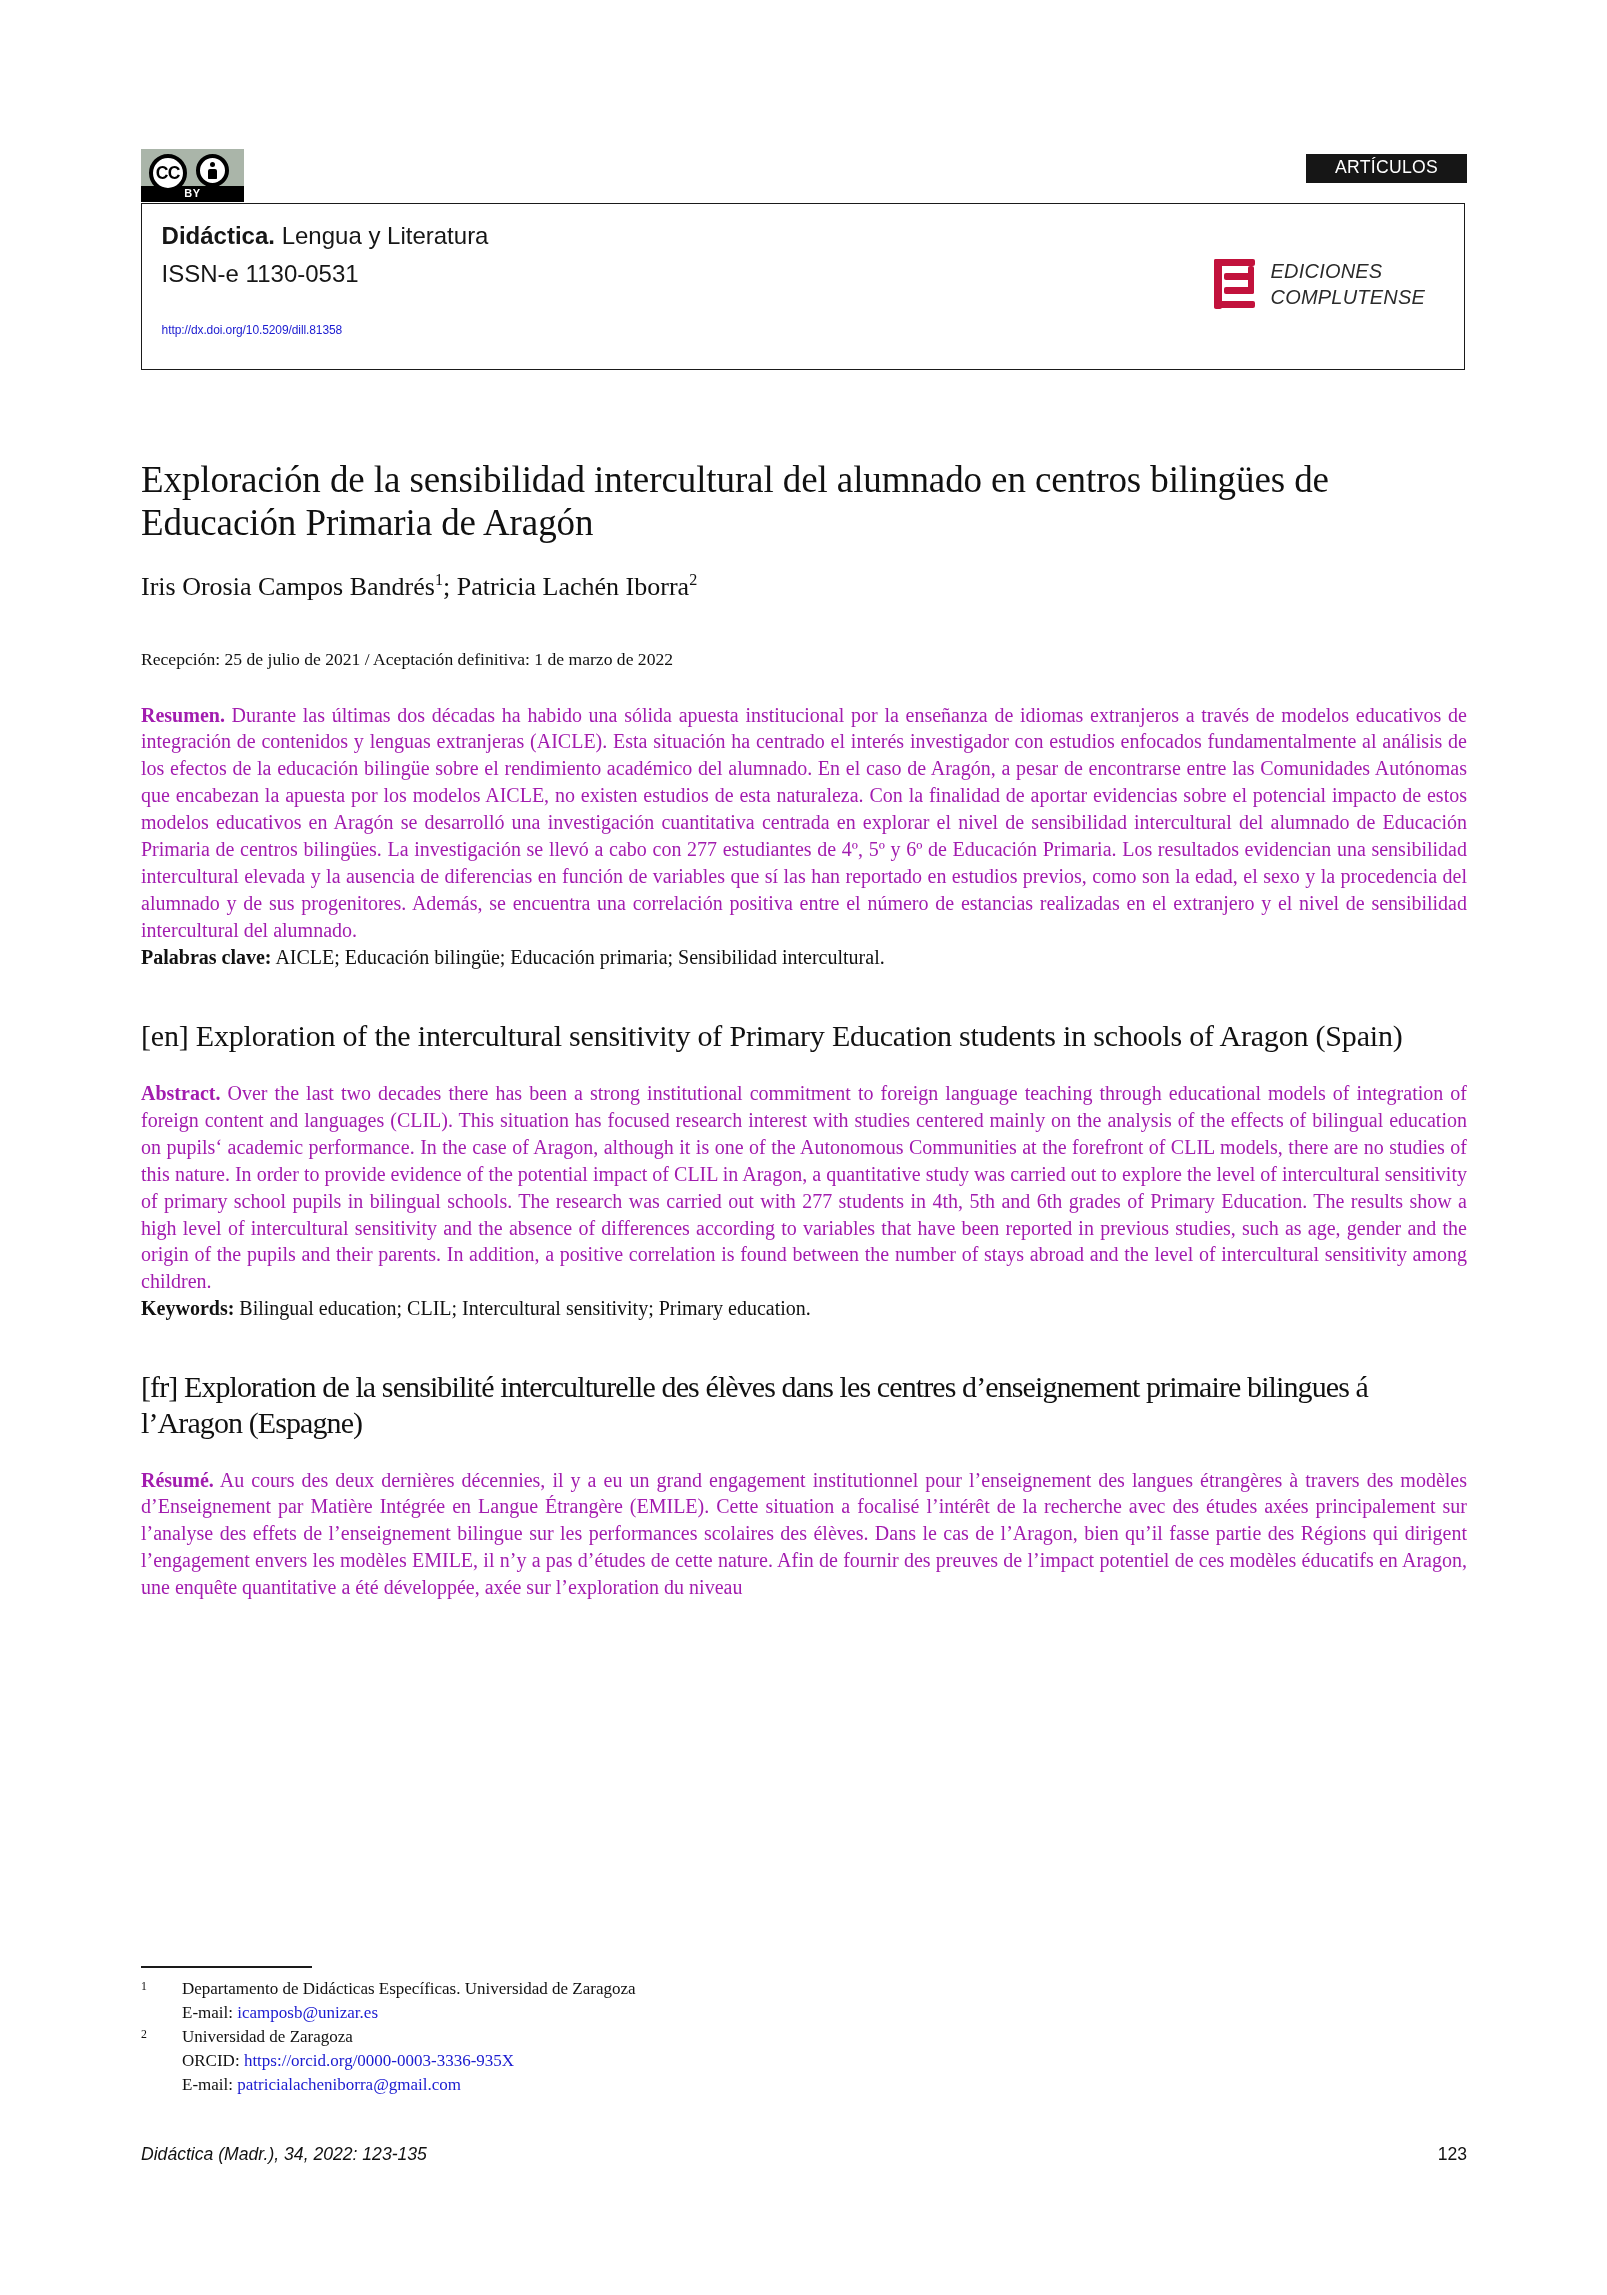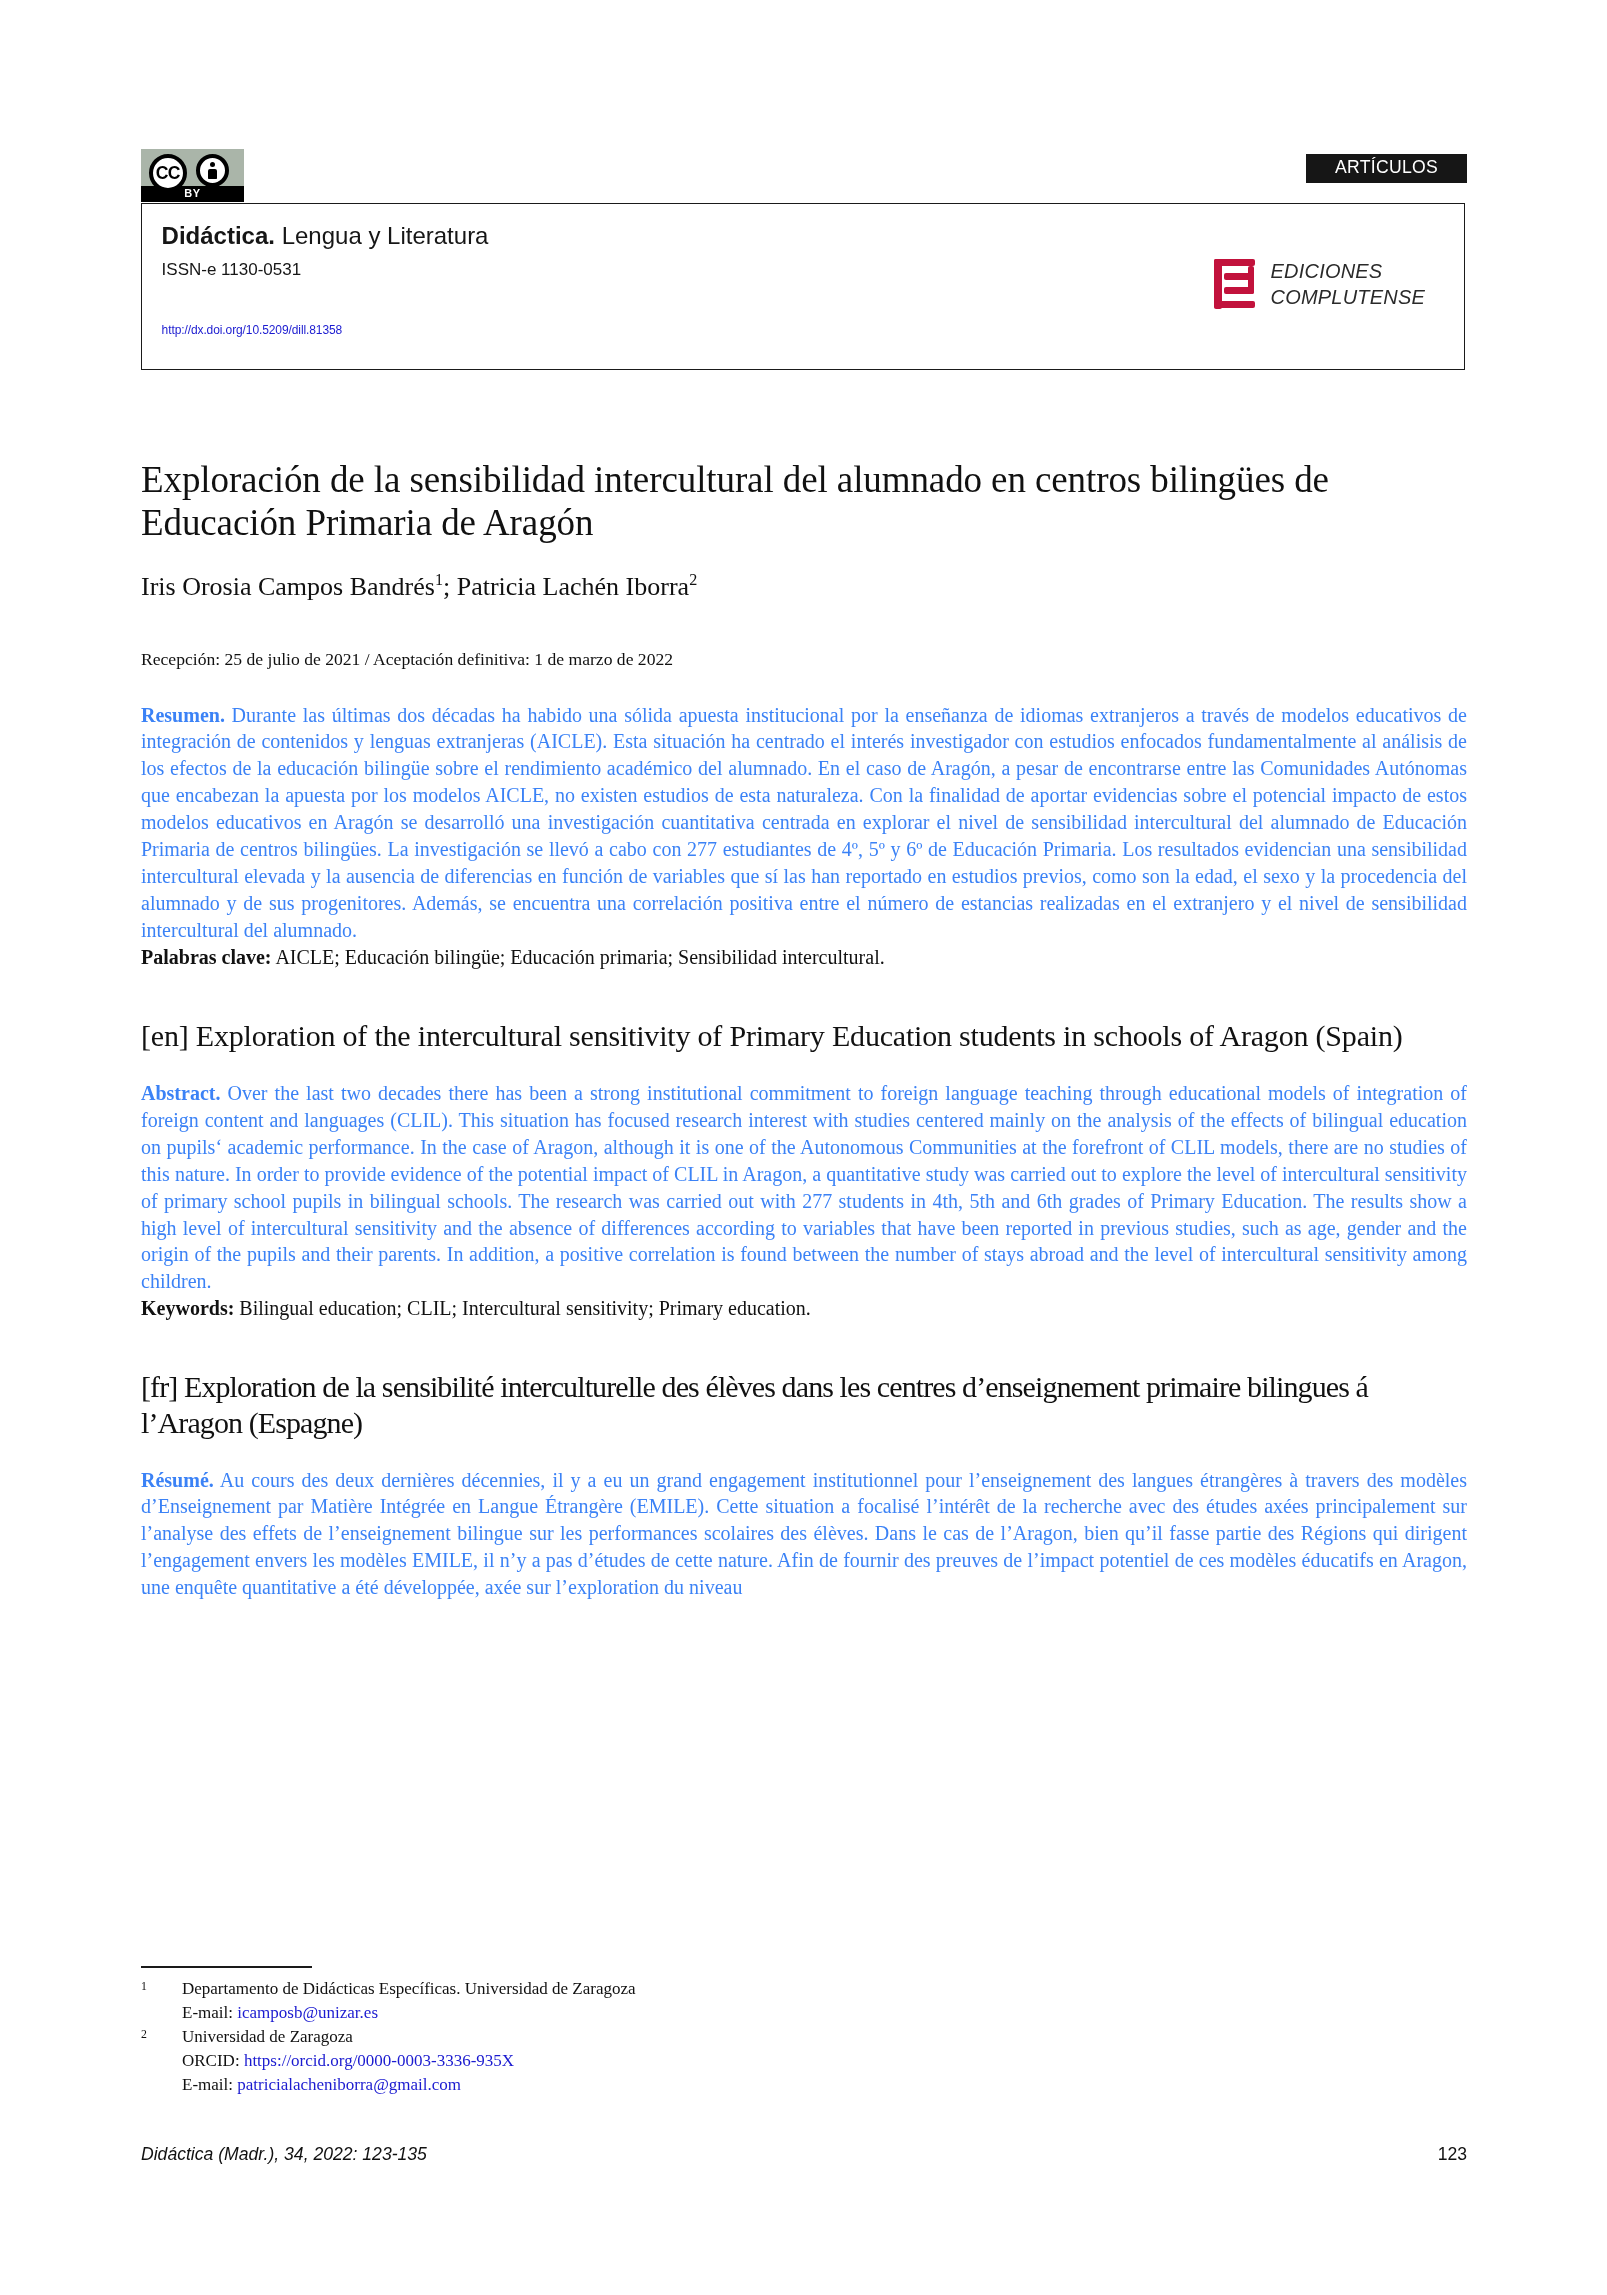--- a/index.html
+++ b/index.html
@@ -146,21 +146,21 @@
     line-height: 1.18;
     color: #161616;
     font-weight: normal;
     margin: 0;
     padding: 0;
   }
   .journal-title b { font-weight: bold; }
 
   .journal-issn {
     font-family: "Liberation Sans", "DejaVu Sans", sans-serif;
-    font-size: 17px;
+    font-size: 24px;
     line-height: 1.2;
     color: #161616;
     margin-top: 10.5px;
   }
 
   .journal-doi {
     position: absolute;
     left: 19.6px;
     top: 119px;
     font-family: "Liberation Sans", "DejaVu Sans", sans-serif;
@@ -239,21 +239,21 @@
     color: #111111;
   }
 
   p.abstract {
     font-family: "Liberation Serif", "DejaVu Serif", serif;
     font-size: 20px;
     line-height: 1.345;
     text-align: justify;
     text-justify: inter-word;
     margin: 0;
-    color: #3b82f6;
+    color: #a21caf;
     hyphens: none;
   }
   p.abstract.first { margin-top: 31px; }
   p.abstract b { font-weight: bold; }
 
   .keywords {
     font-family: "Liberation Serif", "DejaVu Serif", serif;
     font-size: 20px;
     line-height: 1.345;
     margin: 0;

